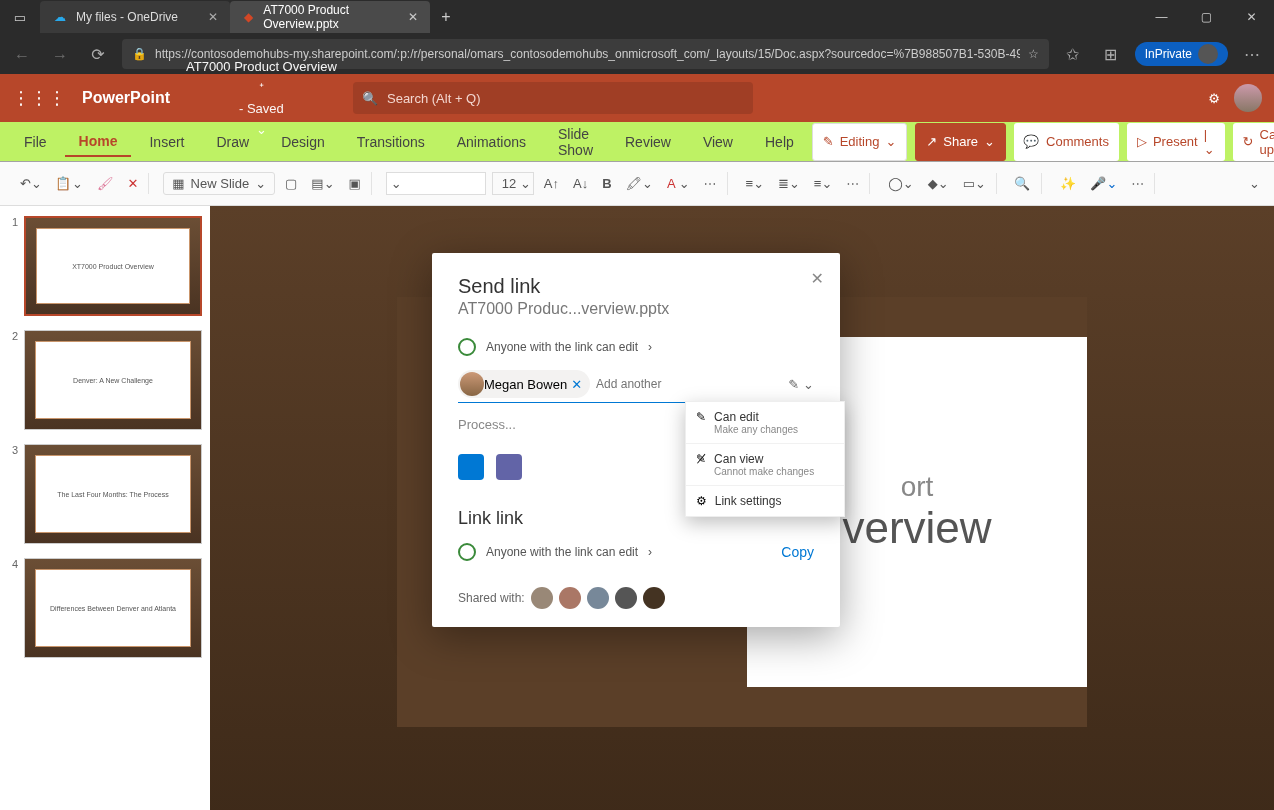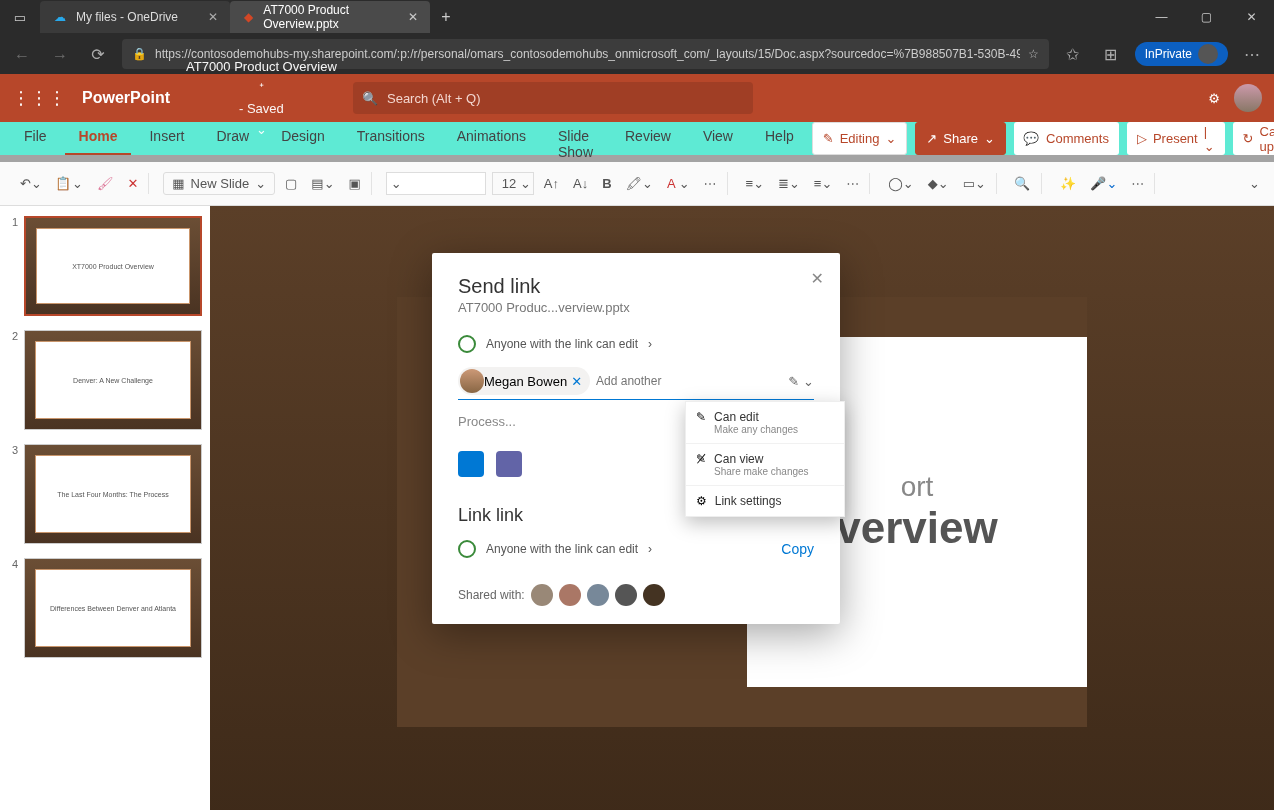--- a/index.html
+++ b/index.html
@@ -29,21 +29,21 @@
   
   .app-header { height: 48px; background:#b7472a; display:flex; align-items:center; color:#fff; padding:0 12px; gap:16px;}
   .waffle {font-size:18px;}
   .app-name{font-weight:600;font-size:16px;}
   .doc-title{font-size:13px;opacity:.95;display:flex;align-items:center;gap:6px;flex-direction:column;}
   .search-box{flex:0 0 400px;height:32px;background:#a03e25;border-radius:4px;display:flex;align-items:center;padding:0 10px;font-size:13px;color:#f3d6cf;gap:8px;}
   .header-right{margin-left:auto;display:flex;align-items:center;gap:14px;}
   .user-avatar{width:28px;height:28px;border-radius:50%;background:linear-gradient(#c9a,#876);}
 
   
-  .ribbon-tabs{height:40px;background:#5eead4;display:flex;padding:0 10px;gap:4px;border-bottom:7px solid #a3a3a3;}
+  .ribbon-tabs{height:40px;background:#bef264;display:flex;align-items:center;padding:0 10px;gap:4px;border-bottom:1px solid #a3a3a3;}
   .rtab{padding:6px 14px;font-size:14px;color:#444;cursor:pointer;}
   .rtab.active{color:#b7472a;border-bottom:2px solid #b7472a;font-weight:600;}
   .ribbon-right{margin-left:auto;display:flex;gap:8px;}
   .rbtn{display:flex;align-items:center;gap:6px;padding:4px 10px;border:1px solid #ddd;border-radius:3px;font-size:13px;color:#555;background:#fff;}
   .rbtn.red{background:#b7472a;color:#fff;border-color:#b7472a;}
   .rbtn.nored{color:#b7472a;border:none;}
 
   
   .toolbar{height:44px;background:#fafafa;display:flex;align-items:center;padding:0 10px;gap:8px;border-bottom:1px solid #ddd;font-size:13px;color:#555;}
   .tbgrp{display:flex;align-items:center;gap:6px;padding:0 6px;border-right:1px solid #e3e3e3;}
@@ -57,26 +57,26 @@
   .editor{display:flex;height:612px;background:#eee;}
   .thumbs{width:210px;background:#fff;overflow:auto;padding:10px 8px;}
   .thumb-wrap{display:flex;gap:6px;margin-bottom:14px;}
   .thumb-num{font-size:11px;color:#666;width:10px;text-align:right;}
   .thumb{flex:1;height:100px;border:1px solid #ccc;background:linear-gradient(#6b4e35,#4a3322);position:relative;padding:6px;}
   .thumb.selected{border:2px solid #b7472a;}
   .thumb-inner{position:absolute;inset:10px;background:#fff;border:1px solid #c9956b;display:flex;flex-direction:column;align-items:center;justify-content:center;font-size:7px;color:#555;padding:4px;}
   .canvas{flex:1;background:linear-gradient(#5b3f28,#3e2a19);position:relative;display:flex;align-items:center;justify-content:center;}
   .slide-frame{width:690px;height:430px;background:#5b3f28;position:relative;}
   .slide-inner{position:absolute;right:0;top:40px;bottom:40px;width:340px;background:#fff;display:flex;flex-direction:column;align-items:center;justify-content:center;color:#555;}
-  .slide-inner h1{font-size:44px;font-weight:700;}
+  .slide-inner h1{font-size:44px;font-weight:400;}
 
   
   .dialog{position:absolute;left:432px;top:253px;width:408px;background:#fff;box-shadow:0 10px 40px rgba(0,0,0,.35);border-radius:2px;padding:22px 26px 18px;}
   .dialog h2{font-size:20px;font-weight:400;color:#333;}
-  .dlg-sub{font-size:13px;color:#777;margin-top:2px;}
+  .dlg-sub{font-size:16px;color:#777;margin-top:2px;}
   .dlg-close{position:absolute;right:16px;top:16px;font-size:16px;color:#888;cursor:pointer;}
   .link-scope{display:flex;align-items:center;gap:10px;margin-top:20px;font-size:12px;color:#555;}
   .globe{width:18px;height:18px;border:2px solid #3a8a3a;border-radius:50%;display:inline-block;}
   .chip-row{display:flex;align-items:center;border-bottom:1px solid #0078d4;padding:4px 0;margin-top:10px;}
   .chip{display:flex;align-items:center;gap:0;background:#f3f2f1;border-radius:14px;padding:2px 8px 2px 2px;font-size:13px;}
   .chip .av{width:24px;height:24px;border-radius:50%;background:linear-gradient(#c97,#864);}
   .chip-x{color:#0078d4;margin-left:4px;}
   .add-input{border:none;outline:none;font-size:12px;color:#777;margin-left:6px;flex:1;}
   .perm-btn{margin-left:auto;display:flex;gap:4px;color:#666;align-items:center;}
   .msg-row{margin-top:14px;font-size:13px;color:#888;}
@@ -318,21 +318,21 @@
       <span>✎</span>
       <div>
           <div class="pm-title">Can edit</div>
            <div class="pm-sub">Make any changes</div>
         </div>
     </div>
     <div class="pm-item">
       <span>✎̸</span>
       <div>
           <div class="pm-title">Can view</div>
-           <div class="pm-sub">Share make changes</div>
+           <div class="pm-sub">Cannot make changes</div>
         </div>
     </div>
     <div class="pm-item">
       <span>⚙</span>
       <div class="pm-title">Link settings</div>
     </div>
   </div>
 </div>
 
 </body></html>

